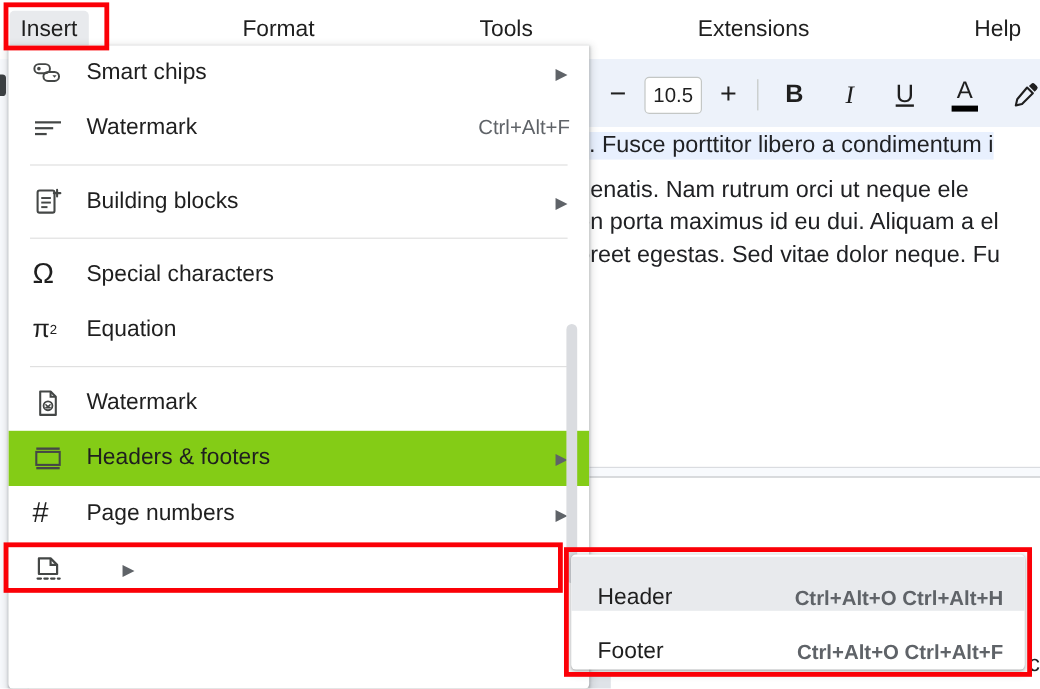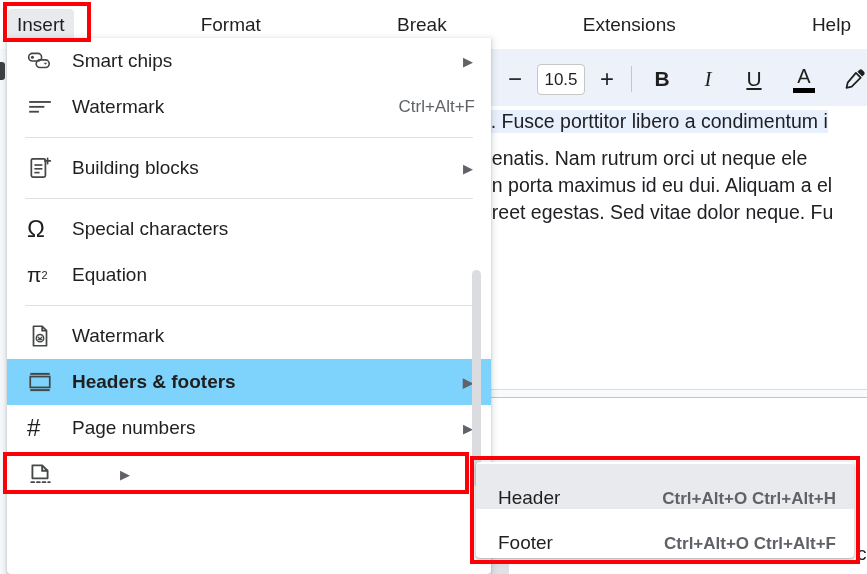--- a/index.html
+++ b/index.html
@@ -207,41 +207,41 @@
   }
   .mi {
     position: relative;
     display: flex;
     align-items: center;
     height: 46px;
     padding: 0 16px 0 20px;
     box-sizing: border-box;
     cursor: default;
   }
-  .mi.highlight { background: #7dd3fc; font-weight: bold; }
+  .mi.highlight { background: #84cc16; }
   .mi-icon {
     width: 30px;
     min-width: 30px;
     height: 30px;
     display: flex;
     align-items: center;
     justify-content: flex-start;
     color: #444746;
     margin-right: 15px;
   }
   .mi-label {
     flex: 1;
     font-size: 19px;
     color: #1f1f1f;
     white-space: nowrap;
   }
   .mi-accel {
     font-size: 17px;
     color: #5f6368;
-    margin-left: 32px;
+    margin-left: 14px;
     white-space: nowrap;
   }
   .mi-arrow {
     margin-left: 14px;
     width: 14px;
     display: flex;
     align-items: center;
     justify-content: center;
     color: #5f6368;
     font-size: 13px;
@@ -347,21 +347,21 @@
   <div class="tb tb-highlight">
     <svg width="26" height="26" viewBox="0 0 24 24" aria-hidden="true">
       <path d="M17.8 3.6a2 2 0 0 1 2.8 0l1.6 1.6a2 2 0 0 1 0 2.8l-1.7 1.7-4.4-4.4 1.7-1.7z" fill="#1f1f1f"></path>
       <path d="M14.7 6.4l4.4 4.4-8.3 8.3-4.8 1.1 1.1-4.8 7.6-9z" fill="none" stroke="#1f1f1f" stroke-width="1.6" stroke-linejoin="round"></path>
     </svg>
   </div>
 
   <div class="menubar">
     <div class="menu-tab active">Insert</div>
     <div class="menu-tab">Format</div>
-    <div class="menu-tab">Break</div>
+    <div class="menu-tab">Tools</div>
     <div class="menu-tab">Extensions</div>
     <div class="menu-tab">Help</div>
   </div>
 
   <div class="menu">
 
     <div class="mi">
       <span class="mi-icon">
         <svg width="26" height="26" viewBox="0 0 24 24" aria-hidden="true">
           <rect x="1.5" y="5" width="12" height="7" rx="3.5" fill="none" stroke="#444746" stroke-width="1.5"></rect>

